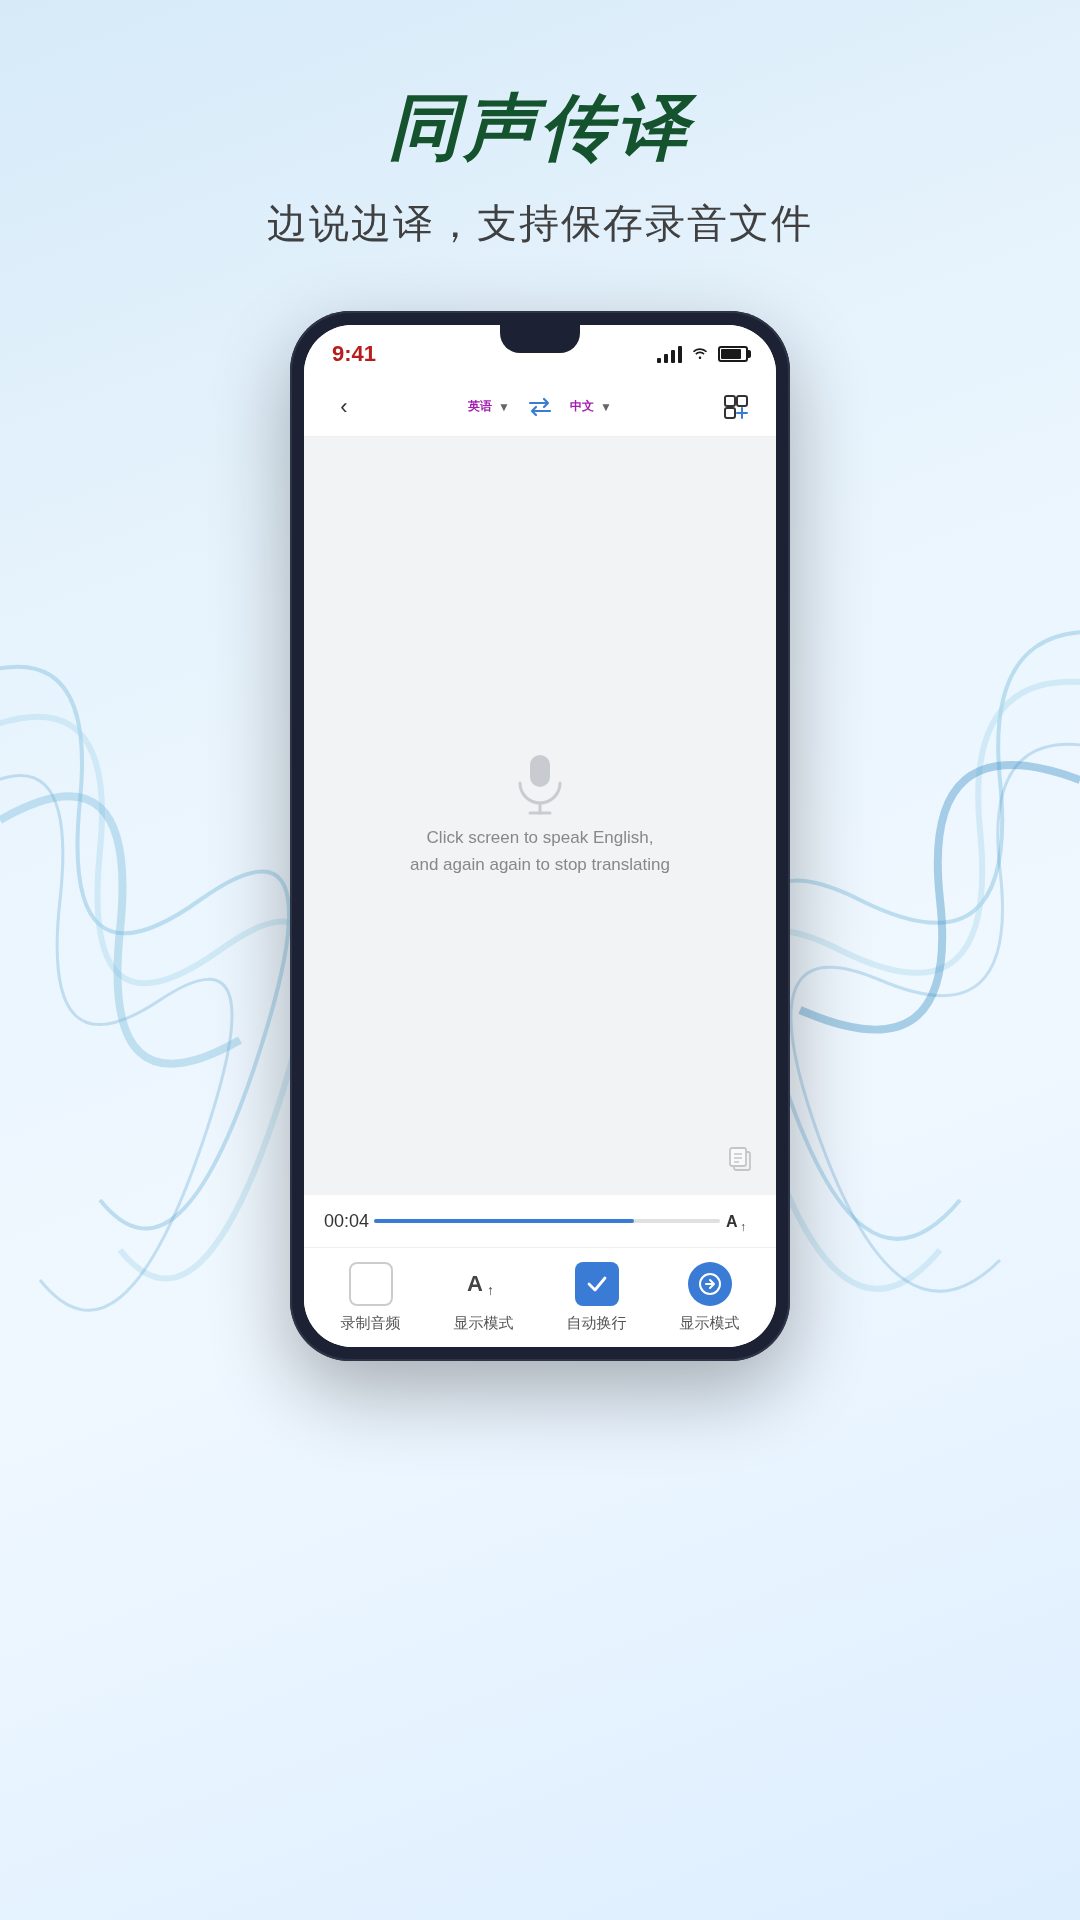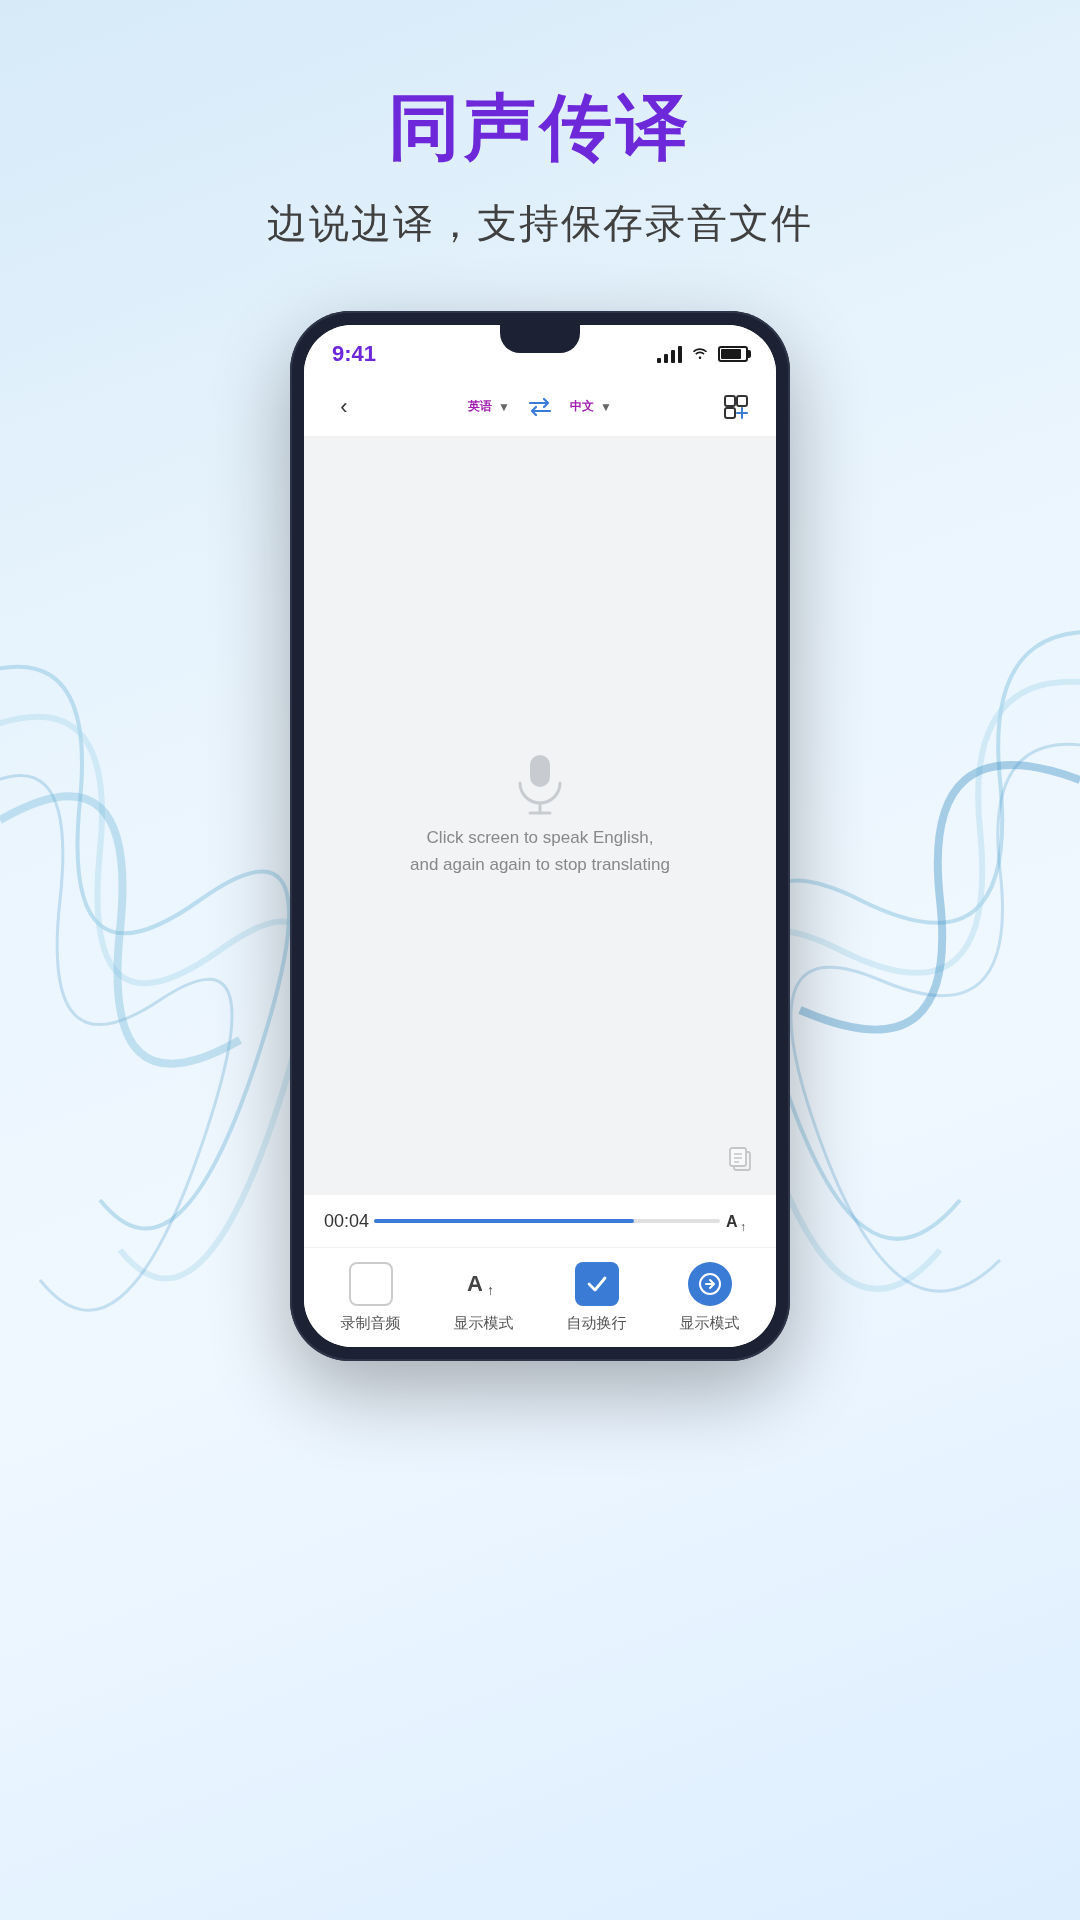--- a/index.html
+++ b/index.html
@@ -18,23 +18,24 @@
       position: relative;
       z-index: 2;
       text-align: center;
       padding-top: 80px;
       padding-bottom: 30px;
     }
 
     .page-title {
       font-size: 72px;
       font-weight: 800;
-      color: #6d28d9;
+      color: #14532d;
       letter-spacing: 4px;
       margin-bottom: 20px;
+      font-style: italic;
     }
 
     .page-subtitle {
       font-size: 40px;
       font-weight: 500;
       color: #404040;
       letter-spacing: 2px;
     }
 
     
@@ -88,21 +89,21 @@
       align-items: center;
       justify-content: space-between;
       padding: 0 28px;
       padding-top: 6px;
       flex-shrink: 0;
     }
 
     .status-time {
       font-size: 22px;
       font-weight: 600;
-      color: #6d28d9;
+      color: #b91c1c;
     }
 
     .status-icons {
       display: flex;
       align-items: center;
       gap: 8px;
     }
 
     .signal-bars {
       display: flex;

